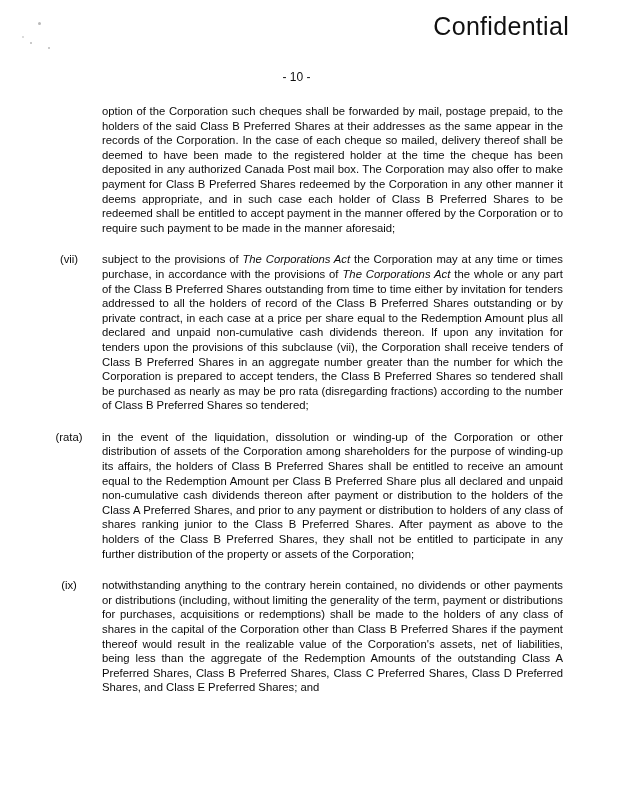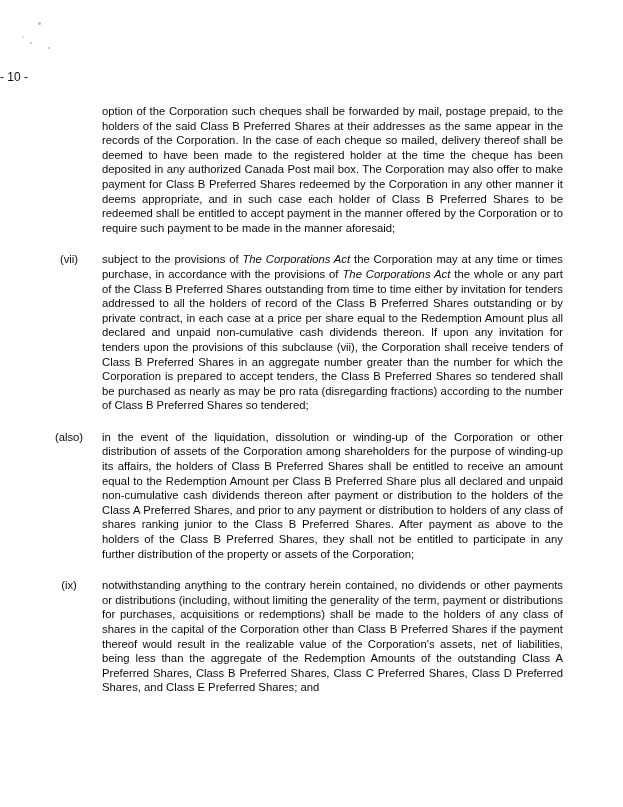--- a/index.html
+++ b/index.html
@@ -38,21 +38,21 @@
   .speck.s1 { left: 38px; top: 22px; width: 3px; height: 3px; }
   .speck.s2 { left: 30px; top: 42px; width: 2px; height: 2px; }
   .speck.s3 { left: 48px; top: 47px; width: 2px; height: 2px; }
   .speck.s4 { left: 22px; top: 36px; width: 2px; height: 2px; background:#cfcfcf; }
 
   .page-number {
     position: absolute;
     top: 70px;
     left: 0;
     width: 593px;
-    text-align: left;
+    text-align: center;
     font-size: 12px;
     color: #111;
   }
   .content {
     position: absolute;
     top: 104px;
     left: 0;
     width: 623px;
     padding-left: 14px;
   }
@@ -86,37 +86,38 @@
 </head>
 <body>
 
 <div class="page">
 
   <div class="speck s1"></div>
   <div class="speck s2"></div>
   <div class="speck s3"></div>
   <div class="speck s4"></div>
 
+  <div class="confidential">Confidential</div>
 
   <div class="page-number">- 10 -</div>
 
   <div class="content">
 
     <div class="para lead">
       <span class="marker"></span>
       <span>option of the Corporation such cheques shall be forwarded by mail, postage prepaid, to the holders of the said Class B Preferred Shares at their addresses as the same appear in the records of the Corporation. In the case of each cheque so mailed, delivery thereof shall be deemed to have been made to the registered holder at the time the cheque has been deposited in any authorized Canada Post mail box. The Corporation may also offer to make payment for Class B Preferred Shares redeemed by the Corporation in any other manner it deems appropriate, and in such case each holder of Class B Preferred Shares to be redeemed shall be entitled to accept payment in the manner offered by the Corporation or to require such payment to be made in the manner aforesaid;</span>
     </div>
 
     <div class="para">
       <span class="marker">(vii)</span>
       <span>subject to the provisions of <em>The Corporations Act</em> the Corporation may at any time or times purchase, in accordance with the provisions of <em>The Corporations Act</em> the whole or any part of the Class B Preferred Shares outstanding from time to time either by invitation for tenders addressed to all the holders of record of the Class B Preferred Shares outstanding or by private contract, in each case at a price per share equal to the Redemption Amount plus all declared and unpaid non-cumulative cash dividends thereon. If upon any invitation for tenders upon the provisions of this subclause (vii), the Corporation shall receive tenders of Class B Preferred Shares in an aggregate number greater than the number for which the Corporation is prepared to accept tenders, the Class B Preferred Shares so tendered shall be purchased as nearly as may be pro rata (disregarding fractions) according to the number of Class B Preferred Shares so tendered;</span>
     </div>
 
     <div class="para">
-      <span class="marker">(also)</span>
+      <span class="marker">(rata)</span>
       <span>in the event of the liquidation, dissolution or winding-up of the Corporation or other distribution of assets of the Corporation among shareholders for the purpose of winding-up its affairs, the holders of Class B Preferred Shares shall be entitled to receive an amount equal to the Redemption Amount per Class B Preferred Share plus all declared and unpaid non-cumulative cash dividends thereon after payment or distribution to the holders of the Class A Preferred Shares, and prior to any payment or distribution to holders of any class of shares ranking junior to the Class B Preferred Shares. After payment as above to the holders of the Class B Preferred Shares, they shall not be entitled to participate in any further distribution of the property or assets of the Corporation;</span>
     </div>
 
     <div class="para">
       <span class="marker">(ix)</span>
       <span>notwithstanding anything to the contrary herein contained, no dividends or other payments or distributions (including, without limiting the generality of the term, payment or distributions for purchases, acquisitions or redemptions) shall be made to the holders of any class of shares in the capital of the Corporation other than Class B Preferred Shares if the payment thereof would result in the realizable value of the Corporation's assets, net of liabilities, being less than the aggregate of the Redemption Amounts of the outstanding Class A Preferred Shares, Class B Preferred Shares, Class C Preferred Shares, Class D Preferred Shares, and Class E Preferred Shares; and</span>
     </div>
 
   </div>
 </div>

